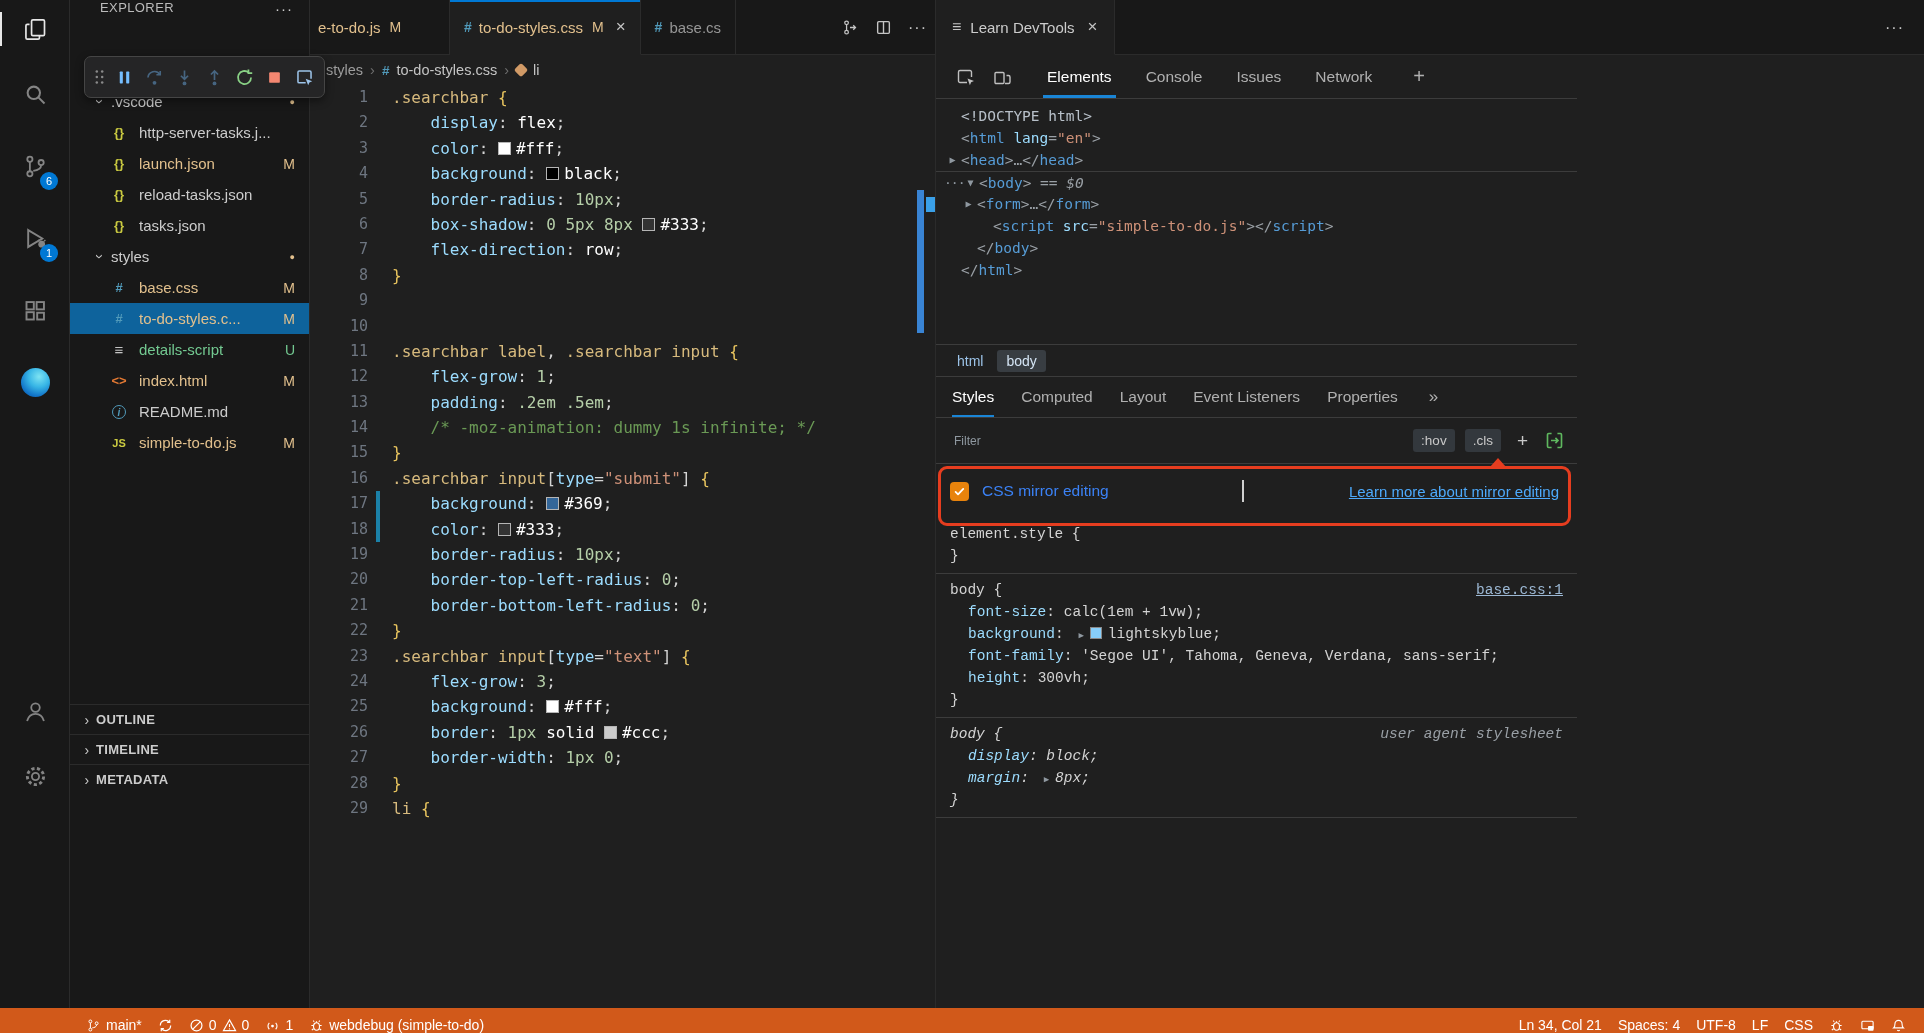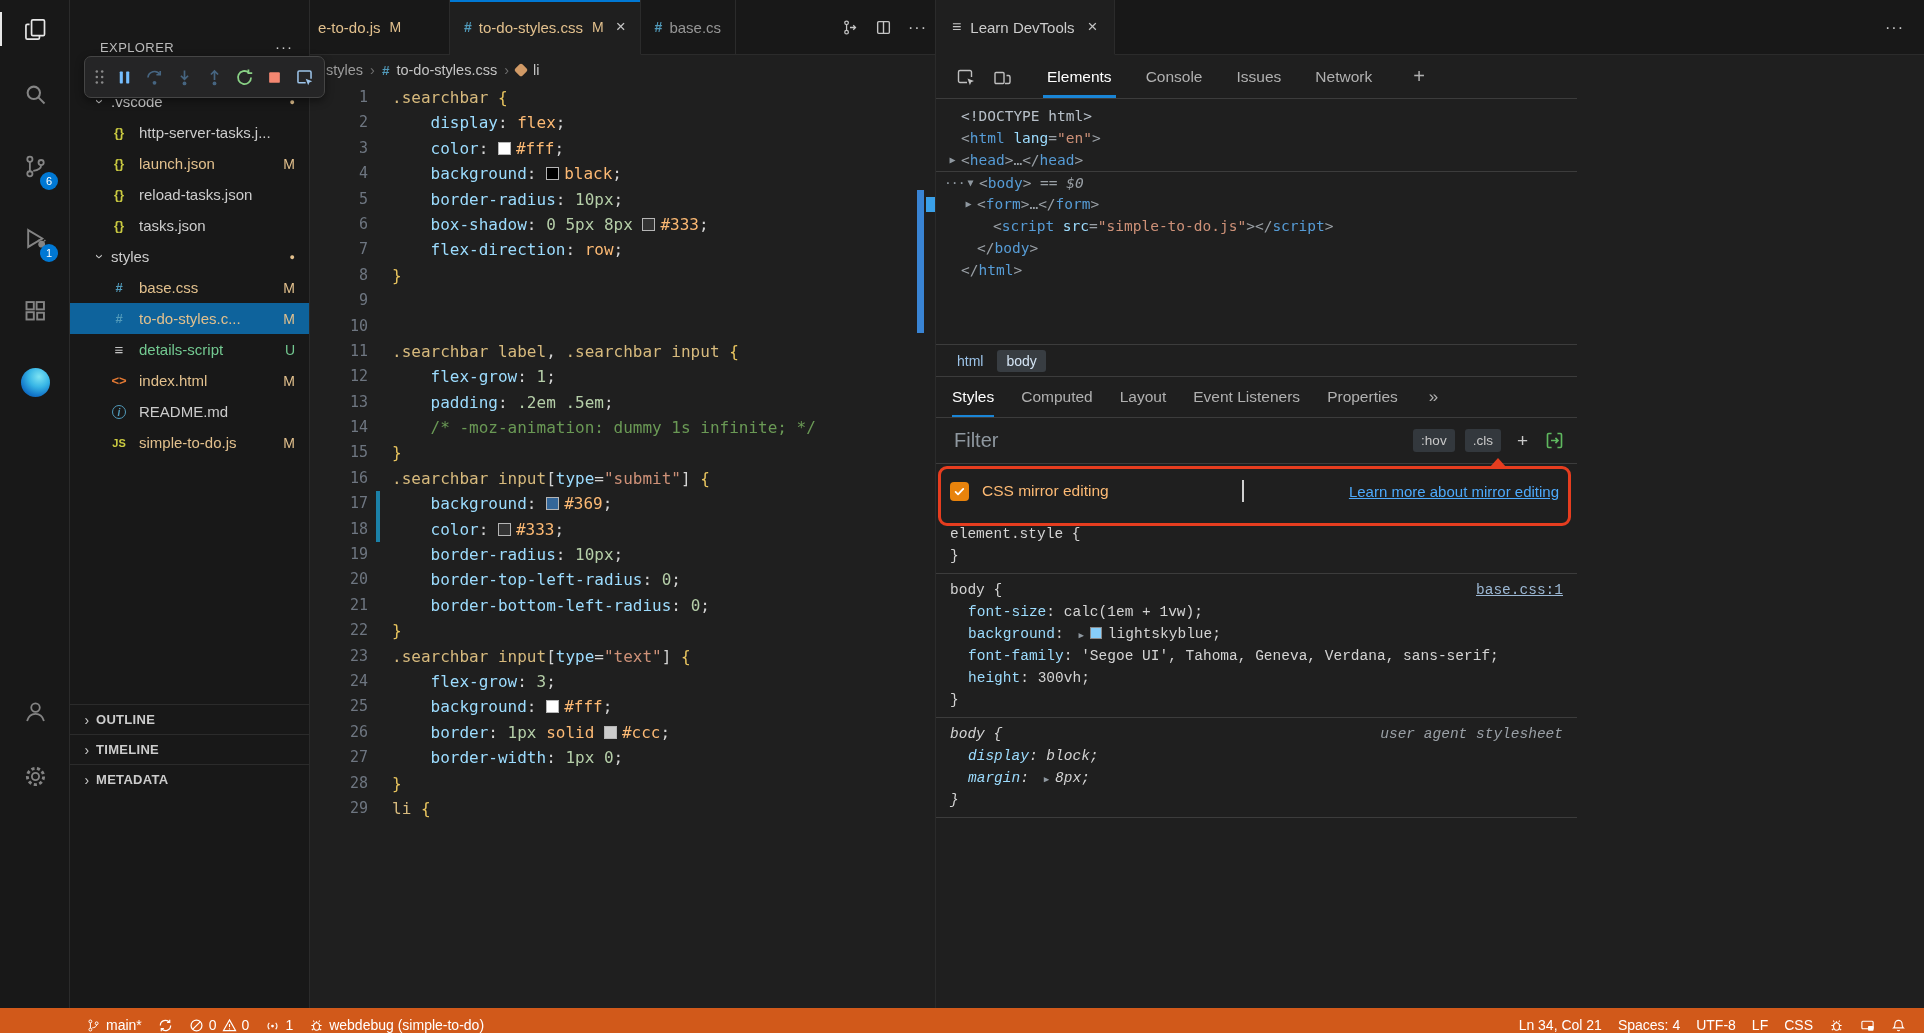--- a/index.html
+++ b/index.html
@@ -15,21 +15,21 @@
   .ab-ico.active{color:#e7e7e7}
   .ab-ico.active::before{content:"";position:absolute;left:0;top:12px;bottom:12px;width:2px;background:#e7e7e7}
   .badge{position:absolute;right:12px;bottom:12px;background:#0078d4;color:#fff;border-radius:10px;min-width:18px;height:18px;
          font-size:11px;display:flex;align-items:center;justify-content:center;padding:0 3px}
   .ab-bottom{position:absolute;top:682px;left:0;width:70px}
   .edge-logo{width:29px;height:29px;border-radius:50%;
      background:radial-gradient(circle at 62% 30%,#7ee3f2 0%,#38b6e6 38%,#1173c8 72%,#0a57a0 100%)}
 
   
   .sidebar{position:absolute;left:70px;top:0;bottom:25px;width:240px;background:#181818;border-right:1px solid #2b2b2b}
-  .sb-head{height:55px;display:flex;align-items:flex-end;padding:0 16px 0 30px;font-size:13px;color:#bbb;letter-spacing:.4px}
+  .sb-head{height:55px;display:flex;align-items:flex-start;padding:0 16px 0 30px;font-size:13px;color:#bbb;letter-spacing:.4px}
   .sb-head .more{margin-left:auto;color:#ccc;cursor:pointer;font-size:15px;letter-spacing:1px}
   .tree{position:absolute;top:86px;left:0;right:0}
   .trow{height:31px;display:flex;align-items:center;font-size:15px;color:#ccc;padding-right:14px;cursor:pointer}
   .trow.selected{background:#0e639c;color:#fff}
   .chev{width:16px;margin-left:22px;font-size:15px;display:inline-flex;justify-content:center;transform:rotate(90deg);color:#ccc}
   .flabel{margin-left:3px;white-space:nowrap}
   .fic{width:22px;margin-left:38px;margin-right:6px;flex:none;text-align:center;font-size:13px;font-weight:bold}
   .k-json{color:#cbcb41}.k-css{color:#519aba}.k-list{color:#c5c5c5;font-size:15px}.k-html{color:#e37933}
   .k-js{color:#cbcb41;font-size:11px}
   .k-info .info-c{display:inline-flex;width:14px;height:14px;border:1.3px solid #519aba;border-radius:50%;color:#519aba;
@@ -63,21 +63,21 @@
   .bc-sep{color:#6e6e6e}
   .bc-ico{color:#519aba;font-weight:bold;font-size:13.5px}
   .bc-rule{width:10px;height:10px;background:#d19a66;transform:rotate(45deg);border-radius:2px}
   .bc-file{color:#c5c5c5}.bc-last{color:#c5c5c5}
   .code{position:absolute;top:85px;left:0;right:0;bottom:0;font-family:"DejaVu Sans Mono",monospace;font-size:16px;overflow:hidden}
   .cl{display:flex;height:25.4px;line-height:25.4px;white-space:pre}
   .cl .ln{flex:none;width:58px;text-align:right;color:#6e7681;font-size:15px}
   .cl .gm{flex:none;width:4px;margin-left:8px}
   .cl.mod .gm{background:#1b81a8}
   .cl .lc{padding-left:12px}
-  .tok-sel{color:#d7ba7d}.tok-br{color:#e9c55f}.tok-prop{color:#9cdcfe}.tok-val{color:#fdba74}
+  .tok-sel{color:#d7ba7d}.tok-br{color:#e9c55f}.tok-prop{color:#9cdcfe}.tok-val{color:#ffffff}
   .tok-str{color:#ce9178}.tok-num{color:#b5cea8}.tok-com{color:#6a9955}.tok-pun{color:#d4d4d4}
   .swatch{display:inline-block;width:13px;height:13px;border:1px solid #b5b5b5;margin-right:5px;vertical-align:-1px}
   .blue-bar{position:absolute;left:607px;top:190px;width:7px;height:143px;background:#3984d4;z-index:6}
   .blue-chip{position:absolute;left:616px;top:197px;width:9px;height:15px;background:#3aa0e8;z-index:6}
 
   
   .devtools{position:absolute;left:935px;right:0;top:0;bottom:25px;background:#1f1f1f;border-left:1px solid #2b2b2b}
   .dt-tabbar{height:55px;background:#181818;border-bottom:1px solid #2b2b2b;display:flex;position:relative}
   .dt-tab{display:flex;align-items:center;gap:9px;padding:0 16px;background:#1f1f1f;border-right:1px solid #2b2b2b;
       font-size:15px;color:#ccc;margin-bottom:-1px;border-bottom:1px solid #1f1f1f;cursor:pointer}
@@ -103,30 +103,30 @@
   .dt-dim{color:#9aa0a6}.dt-meta{color:#9aa0a6;font-style:italic}.dt-doc{color:#b8c0c9}
   .dt-crumbs{height:32px;border-top:1px solid #3c3c3c;display:flex;align-items:center;padding-left:12px;gap:5px;font-size:14px}
   .crumb{padding:3px 9px;border-radius:3px;color:#9cc3e8;cursor:pointer}
   .crumb.selected{background:#383d42;color:#d4e4f4}
   .style-tabs{height:42px;border-top:1px solid #3c3c3c;border-bottom:1px solid #3c3c3c;display:flex;align-items:center;padding-left:16px}
   .st-tab{margin-right:27px;font-size:15.5px;color:#b0b0b0;position:relative;height:100%;display:flex;align-items:center;cursor:pointer}
   .st-tab.active{color:#fff}
   .st-tab.active::after{content:"";position:absolute;bottom:0;left:0;right:0;height:2.5px;background:#1a85d6}
   .st-overflow{margin-left:4px;color:#b0b0b0;font-size:17px;cursor:pointer}
   .filter-row{height:46px;display:flex;align-items:center;padding:0 12px 0 18px;border-bottom:1px solid #3c3c3c}
-  .filter-ph{color:#8f98a0;font-size:20px;cursor:text}
+  .filter-ph{color:#8f98a0;font-size:12px;cursor:text}
   .fr-right{margin-left:auto;display:flex;align-items:center;gap:11px}
   .pseudo{background:#33383d;border-radius:3px;padding:4px 8px;font-size:13.5px;color:#c8c8c8;cursor:pointer}
   .fr-plus{font-size:19px;color:#c8c8c8;margin:0 5px;cursor:pointer}
   .fr-mirror-ico{color:#5fb85f;display:flex;cursor:pointer}
   .fr-mirror-ico svg{width:21px;height:21px}
   .mirror-row{height:54px;display:flex;align-items:center;padding:0 14px;position:relative}
   .cb{width:19px;height:19px;border-radius:4px;background:#e8830c;display:flex;align-items:center;justify-content:center;cursor:pointer;flex:none}
   .cb svg{width:13px;height:13px}
-  .mirror-label{margin-left:13px;font-size:15.5px;color:#fdba74}
+  .mirror-label{margin-left:13px;font-size:15.5px;color:#3b82f6}
   .ibeam{position:absolute;left:306px;top:16px;width:2px;height:22px;background:#cfcfcf}
   .mirror-link{margin-left:auto;color:#4daafc;text-decoration:underline;font-size:15px;cursor:pointer;padding-right:4px}
   .rules{font-family:Liberation Mono, monospace;font-size:14.5px;color:#d4d4d4}
   .rule{border-bottom:1px solid #3c3c3c;padding:5px 0 6px}
   .rh{display:flex;height:22px;line-height:22px;padding:0 14px}
   .rh .sel{color:#d4d4d4}
   .rh .src{margin-left:auto}
   .src.link{color:#9cb8d4;text-decoration:underline;cursor:pointer}
   .src.note{color:#9aa0a6;font-style:italic}
   .pl{height:22px;line-height:22px;padding-left:32px;white-space:pre;cursor:default}

